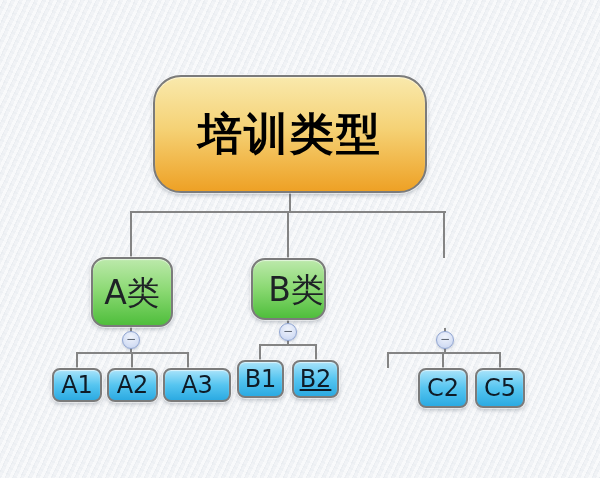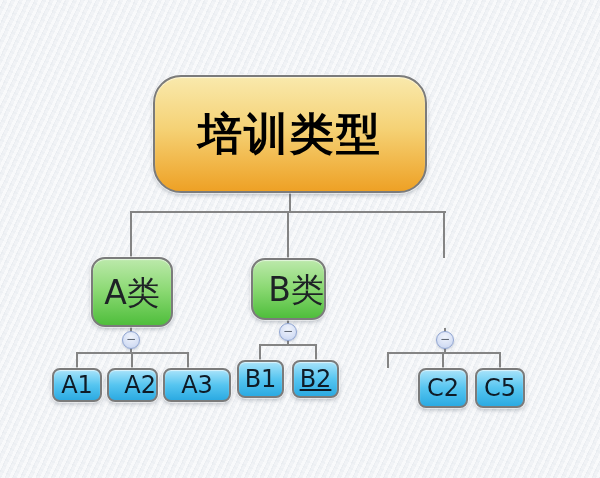--- a/index.html
+++ b/index.html
@@ -39,21 +39,21 @@
   }
   .branch-a{ left:91px;  top:257px; width:82px; height:70px; }
   .branch-b{ left:251px; top:258px; width:75px; height:62px;justify-content:flex-end; }
   .branch-c{ left:405px; top:258px; width:80px; height:70px; }
   .node-leaf{
     border-radius:8px;
     background:linear-gradient(180deg,#A8E3FA 0%, #56C5F0 50%, #2BAAE2 100%);
     font-size:24px; color:#0F1B26;
   }
   .leaf-a1{ left:52px;  top:368px; width:50px; height:34px; }
-  .leaf-a2{ left:107px; top:368px; width:51px; height:34px;justify-content:flex-end; }
+  .leaf-a2{ left:107px; top:368px; width:51px; height:34px; }
   .leaf-a3{ left:163px; top:368px; width:68px; height:34px; }
   .leaf-b1{ left:237px; top:360px; width:47px; height:38px; }
   .leaf-b2{ left:292px; top:360px; width:47px; height:38px;text-decoration:underline; }
   .leaf-c1{ left:363px; top:368px; width:50px; height:40px; }
   .leaf-c2{ left:418px; top:368px; width:50px; height:40px; }
   .leaf-c5{ left:475px; top:368px; width:50px; height:40px; }
 
   
   .collapse{
     position:absolute; width:18px; height:18px; border-radius:50%;

